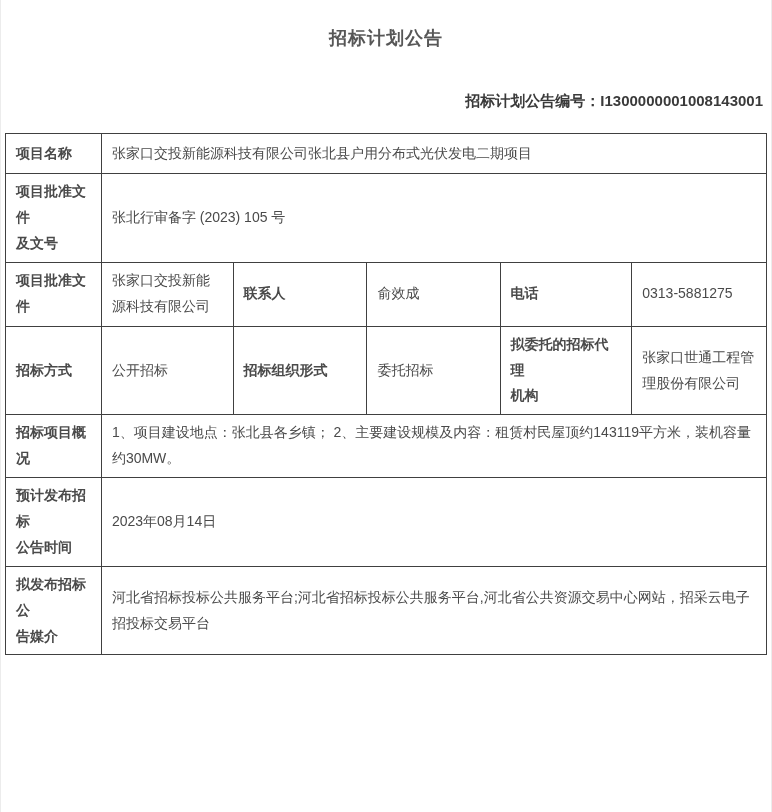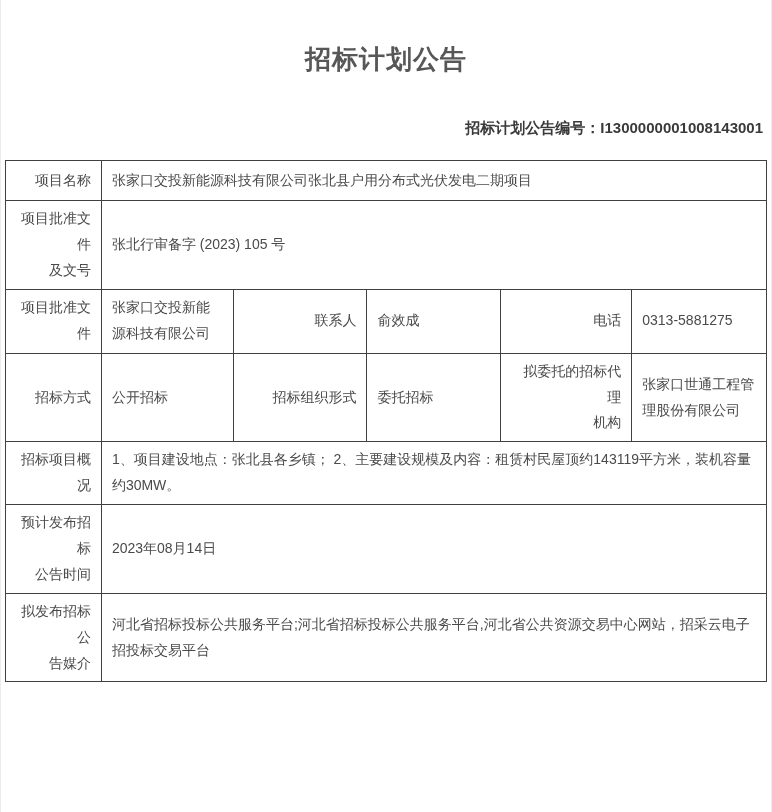--- a/index.html
+++ b/index.html
@@ -12,25 +12,25 @@
     width: 772px;
     min-height: 812px;
     margin: 0 auto;
     background: #ffffff;
     border-left: 1px solid #ececec;
     border-right: 1px solid #ececec;
     padding: 26px 4px 30px 4px;
   }
   .doc-title {
     text-align: center;
-    font-size: 26px;
+    font-size: 18px;
     font-weight: bold;
     color: #575757;
     letter-spacing: 1px;
-    margin: 16px 0 42px 0;
+    margin: 0 0 42px 0;
   }
   .notice-no {
     text-align: right;
     font-size: 15px;
     font-weight: bold;
     color: #3a3a3a;
     margin: 0 4px 22px 0;
   }
   table.announce {
     width: 100%;
@@ -39,22 +39,22 @@
   }
   table.announce td {
     border: 1px solid #404040;
     font-size: 14px;
     color: #4a4a4a;
     line-height: 1.85;
     vertical-align: middle;
     padding: 5px 10px;
   }
   td.label {
-    font-weight: normal;
-    text-align: right;
+    font-weight: bold;
+    text-align: left;
     white-space: pre-line;
     padding: 5px 4px;
     color: #454545;
   }
   td.value { word-break: break-all; text-align: left; }
   tr.r1  { height: 40px; }
   tr.r2  { height: 64px; }
   tr.r3  { height: 82px; }
   tr.r4  { height: 64px; }
   tr.r5  { height: 57px; }

